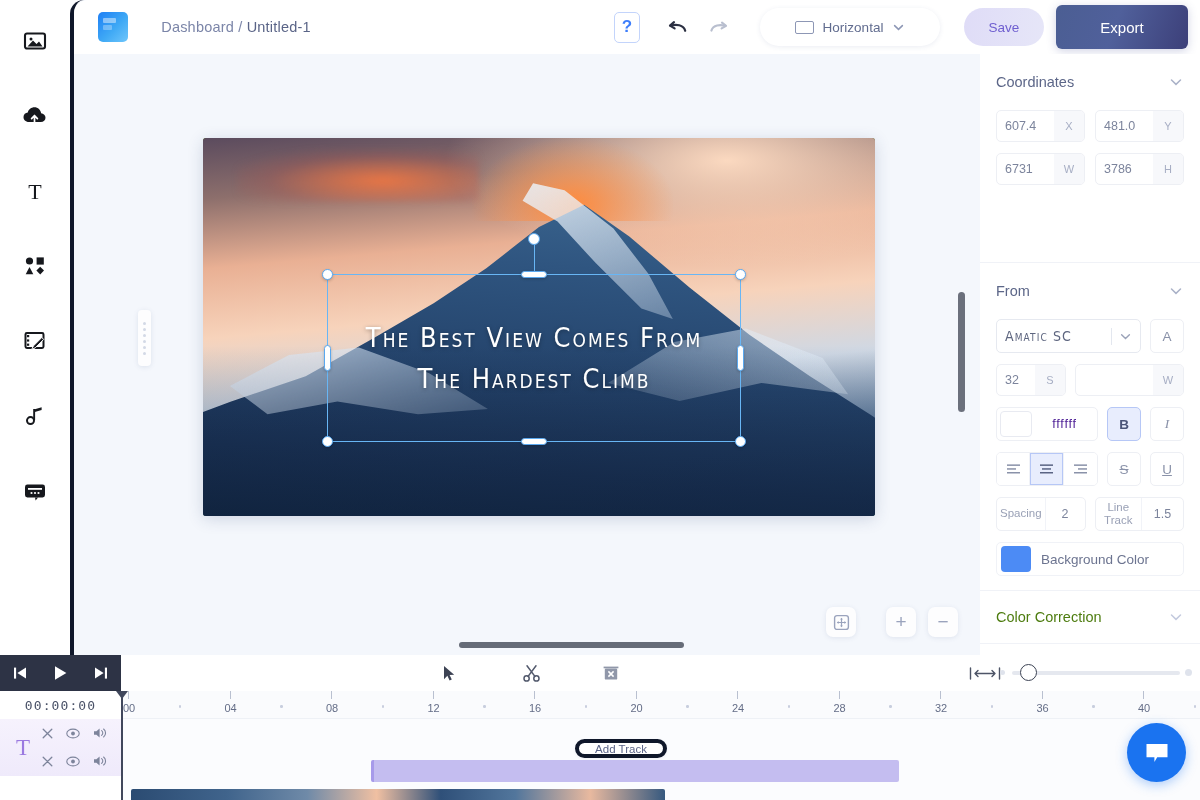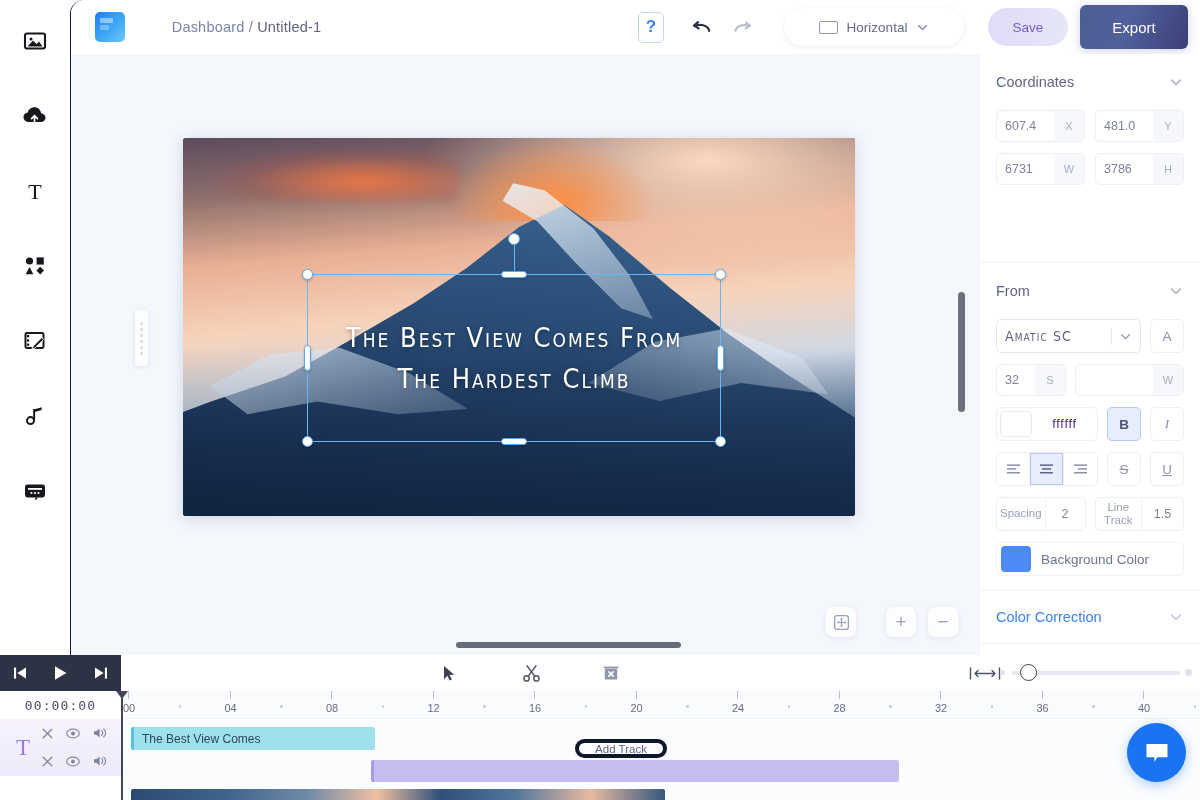--- a/index.html
+++ b/index.html
@@ -23,21 +23,21 @@
     display: flex; align-items: center; justify-content: center;
     cursor: pointer; border-radius: 8px;
   }
   .rail-item svg { display: block; }
 
   
   .shell {
     position: absolute; left: 70px; top: 0; right: 0; bottom: 145px;
     background: #f4f7fc;
     border-top-left-radius: 14px;
-    border-left: 1px solid #0f172a;
+    border-left: 4px solid #0f172a;
   }
 
   
   .header {
     position: absolute; left: 0; top: 0; right: 0; height: 54px;
     background: #ffffff;
     border-top-left-radius: 14px;
     display: flex; align-items: center;
   }
   .logo {
@@ -73,33 +73,33 @@
     font-size: 13.5px; color: #616c8f; cursor: pointer;
   }
   .ratio-rect { width: 19px; height: 13px; border: 1.6px solid #8d97b5; border-radius: 2px; }
   .save-btn {
     margin-left: 24px; width: 80px; height: 38px; border-radius: 19px;
     background: linear-gradient(100deg, #dfdcf7 0%, #e6e6f8 100%);
     color: #6f5fd0; font-size: 13.5px; display: flex; align-items: center; justify-content: center;
     cursor: pointer; border: none;
   }
   .export-btn {
-    margin-left: 12px; width: 108px; height: 44px; border-radius: 6px;
+    margin-left: 12px; width: 132px; height: 44px; border-radius: 6px;
     background: linear-gradient(110deg, #4b5e93 0%, #50609b 45%, #3c3f79 100%);
     color: #ffffff; font-size: 15px; display: flex; align-items: center; justify-content: center;
     cursor: pointer; border: none; box-shadow: 0 2px 10px rgba(70,80,150,.25);
   }
 
   
   .workspace {
     position: absolute; left: 0; top: 54px; right: 220px; bottom: 0;
     background: #f4f7fc; overflow: hidden;
   }
   .canvas {
-    position: absolute; left: 112px; top: 84px; width: 672px; height: 378px;
+    position: absolute; left: 129px; top: 84px; width: 672px; height: 378px;
     border-radius: 3px; overflow: hidden;
     box-shadow: 0 3px 16px rgba(40,60,110,.18);
     background: #4d7c0f;
   }
   
   .sky {
     position: absolute; inset: 0;
     background:
       radial-gradient(ellipse 60% 40% at 78% 6%, #fbd9c0 0%, rgba(251,217,192,0) 70%),
       linear-gradient(175deg, #5b4b5e 0%, #8d6f6c 14%, #e9b094 30%, #f7d3bb 46%, #cfd8e4 62%, #5b7ba0 80%, #2d4f77 100%);
@@ -617,21 +617,21 @@
 
           <div class="bgcolor-row">
             <span class="bg-swatch" id="bg-swatch" style="background: rgb(76, 139, 245);"></span>
             <span class="bg-label">Background Color</span>
           </div>
         </div>
       </div>
 
       <div class="sec">
         <div class="sec-head cc-head">
-          <span class="sec-title" style="color:#3b82f6">Color Correction</span>
+          <span class="sec-title" style="color:#4d7c0f">Color Correction</span>
           <svg class="chev" width="16" height="16" viewBox="0 0 16 16">
             <path d="M3.5 6 L8 10.4 L12.5 6" fill="none" stroke="#c3cade" stroke-width="1.5" stroke-linecap="round"></path>
           </svg>
         </div>
       </div>
     </div>
 
     <div class="grip">
       <i></i>
         <i></i>
@@ -796,21 +796,20 @@
         <span class="th-icon">
           <svg width="14" height="12" viewBox="0 0 14 12">
             <path d="M1 4.2 L3.4 4.2 L6.6 1.4 L6.6 10.6 L3.4 7.8 L1 7.8 Z" fill="#7d849b"></path>
             <path d="M8.6 3.6 C10.2 4.8 10.2 7.2 8.6 8.4 M10.6 2 C13.2 4 13.2 8 10.6 10" fill="none" stroke="#7d849b" stroke-width="1.1" stroke-linecap="round"></path>
           </svg>
         </span>
       </div>
     </div>
 
     <div class="tracks">
-      <div class="clip-text">The Best View Comes</div>
       <div class="add-track">Add Track</div>
       <div class="clip-purple"></div>
       <div class="clip-video"></div>
     </div>
 
     <div class="chat-fab">
       <svg width="26" height="24" viewBox="0 0 26 24">
         <path d="M2.5 3 L23.5 3 L23.5 16.2 L13.2 16.2 L10.4 21 L10.4 16.2 L2.5 16.2 Z" fill="#ffffff"></path>
       </svg>
     </div>

